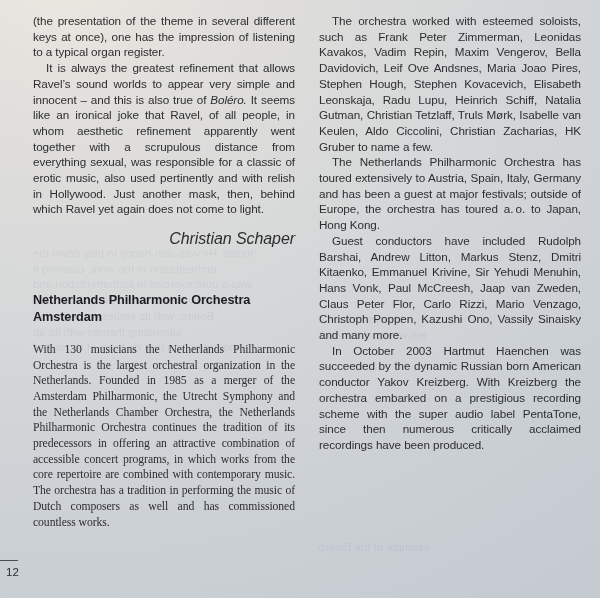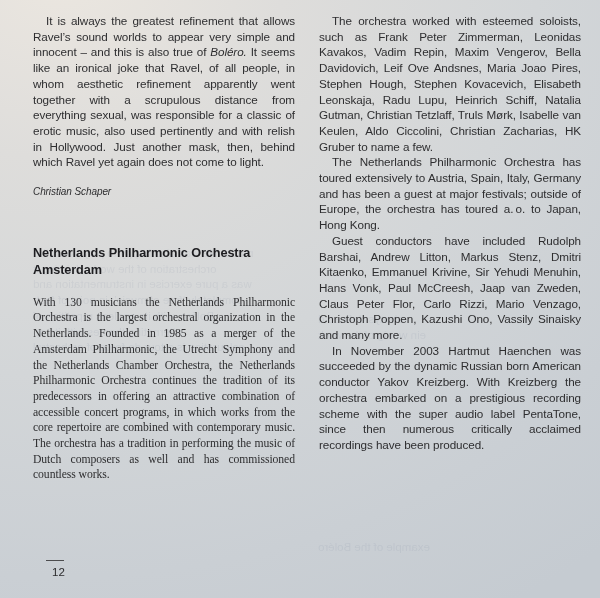--- a/index.html
+++ b/index.html
@@ -30,30 +30,30 @@
     display: flex; padding: 13px 19px 0 33px; gap: 24px;
   }
   .col {
     width: 262px; color: #2e2e30;
     font-size: 11.7px; line-height: 15.7px;
     text-align: justify; letter-spacing: -0.08px;
   }
   .col p { margin: 0; }
   p.indent { text-indent: 13px; }
   .signature {
-    font-style: italic;
-    margin-top: 14px !important; font-size: 10px;
+    text-align: right; font-style: italic;
+    margin-top: 14px !important; font-size: 16px;
   }
   h2.section-heading {
     font-size: 12.7px; line-height: 17px; font-weight: bold;
     margin: 45px 0 0 0; color: #1d1d20; text-align: left; letter-spacing: -0.1px;
   }
   p.after-heading { margin-top: 16px !important; font-family: Liberation Serif, serif; }
 
-  .footer { position: absolute; left: 0; top: 560px; margin-left: 46px; }
+  .footer { position: absolute; left: 0; top: 560px; }
   .footer-rule { width: 18px; height: 1px; background: #4c4c4e; margin-bottom: 5px; }
   .page-number { font-size: 11.5px; color: #2c2c2e; padding-left: 6px; }
 </style>
 </head>
 <body>
 
 <div class="page">
 
   <div class="ghost ghost-left">
     <span>music. He was also happy to play down the</span>
@@ -68,31 +68,32 @@
     <span>always defined d</span>
     <span>ein wenig of the work</span>
   </div>
   <div class="ghost ghost-right-b">
     <span>example of the Boléro</span>
   </div>
 
   <main class="columns">
 
     <section class="col">
+      <p>(the presentation of the theme in several different keys at once), one has the impression of listening to a typical organ register.</p>
       <p class="indent"><span>It is always the greatest refinement that allows Ravel’s sound worlds to appear very simple and innocent – and this is also true of </span><i>Boléro.</i><span> It seems like an ironical joke that Ravel, of all people, in whom aesthetic refinement apparently went together with a scrupulous distance from everything sexual, was responsible for a classic of erotic music, also used pertinently and with relish in Hollywood. Just another mask, then, behind which Ravel yet again does not come to light.</span></p>
       <p class="signature">Christian Schaper</p>
       <h2 class="section-heading">Netherlands Philharmonic Orchestra Amsterdam</h2>
       <p class="after-heading">With 130 musicians the Netherlands Philharmonic Orchestra is the largest orchestral organization in the Netherlands. Founded in 1985 as a merger of the Amsterdam Philharmonic, the Utrecht Symphony and the Netherlands Chamber Orchestra, the Netherlands Philharmonic Orchestra continues the tradition of its predecessors in offering an attractive combination of accessible concert programs, in which works from the core repertoire are combined with contemporary music. The orchestra has a tradition in performing the music of Dutch composers as well and has commissioned countless works.</p>
     </section>
 
     <section class="col">
       <p class="indent">The orchestra worked with esteemed soloists, such as Frank Peter Zimmerman, Leonidas Kavakos, Vadim Repin, Maxim Vengerov, Bella Davidovich, Leif Ove Andsnes, Maria Joao Pires, Stephen Hough, Stephen Kovacevich, Elisabeth Leonskaja, Radu Lupu, Heinrich Schiff, Natalia Gutman, Christian Tetzlaff, Truls Mørk, Isabelle van Keulen, Aldo Ciccolini, Christian Zacharias, HK Gruber to name a few.</p>
       <p class="indent">The Netherlands Philharmonic Orchestra has toured extensively to Austria, Spain, Italy, Germany and has been a guest at major festivals; outside of Europe, the orchestra has toured a. o. to Japan, Hong Kong.</p>
       <p class="indent">Guest conductors have included Rudolph Barshai, Andrew Litton, Markus Stenz, Dmitri Kitaenko, Emmanuel Krivine, Sir Yehudi Menuhin, Hans Vonk, Paul McCreesh, Jaap van Zweden, Claus Peter Flor, Carlo Rizzi, Mario Venzago, Christoph Poppen, Kazushi Ono, Vassily Sinaisky and many more.</p>
-      <p class="indent">In November 2003 Hartmut Haenchen was succeeded by the dynamic Russian born American conductor Yakov Kreizberg. With Kreizberg the orchestra embarked on a prestigious recording scheme with the super audio label PentaTone, since then numerous critically acclaimed recordings have been produced.</p>
+      <p class="indent">In October 2003 Hartmut Haenchen was succeeded by the dynamic Russian born American conductor Yakov Kreizberg. With Kreizberg the orchestra embarked on a prestigious recording scheme with the super audio label PentaTone, since then numerous critically acclaimed recordings have been produced.</p>
     </section>
 
   </main>
 
   <div class="footer">
     <div class="footer-rule"></div>
     <div class="page-number">12</div>
   </div>
 
 </div>

